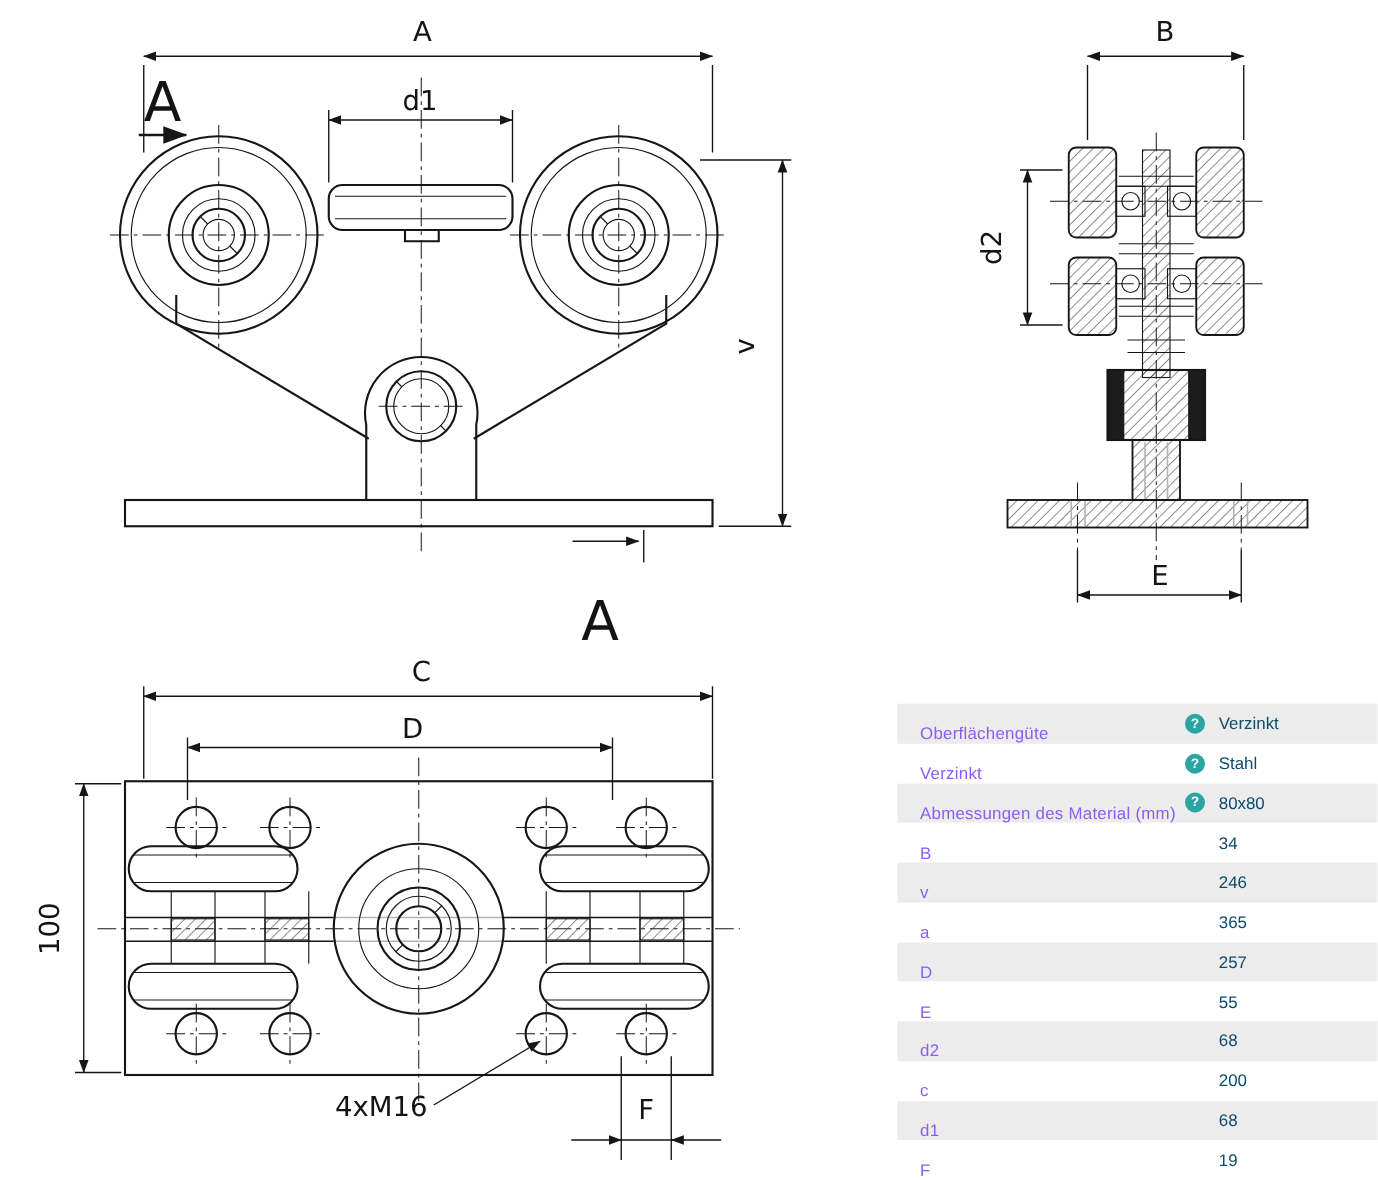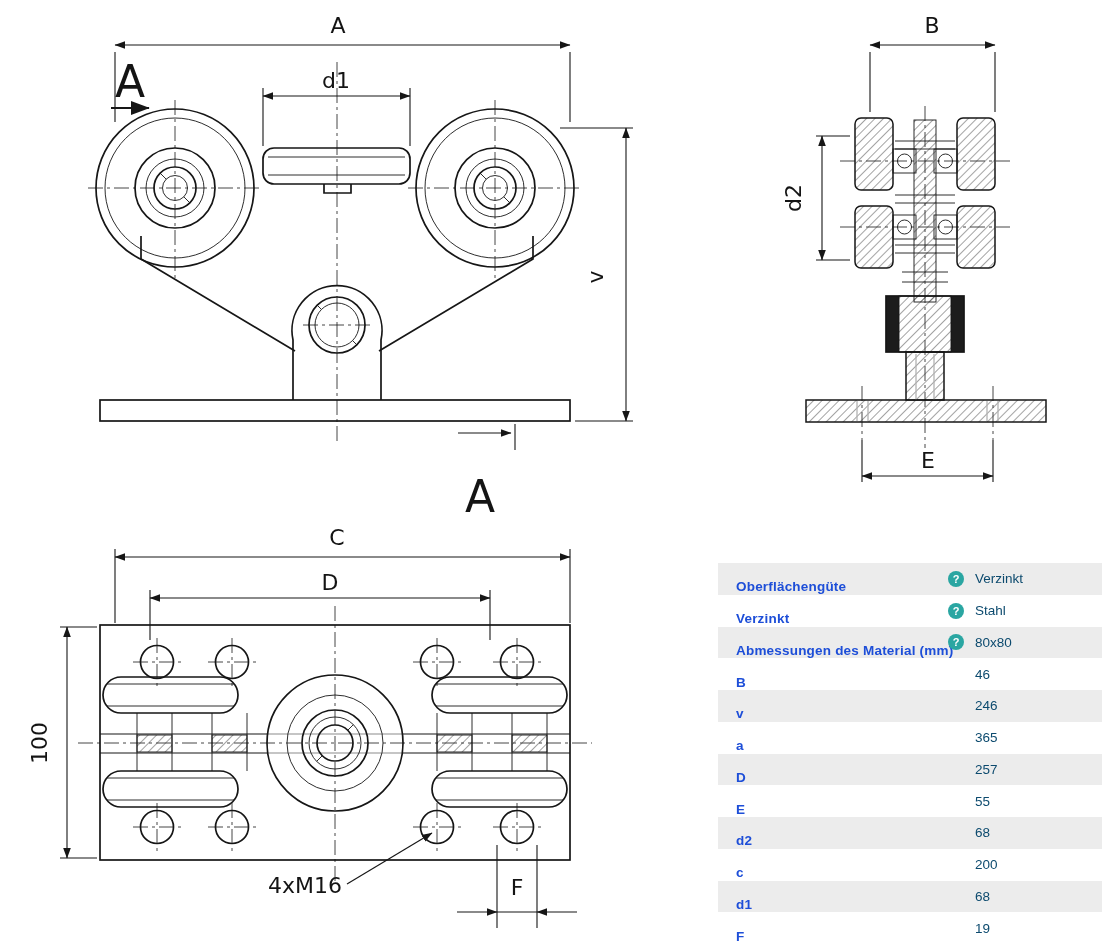--- a/index.html
+++ b/index.html
@@ -19,21 +19,21 @@
   .hfthin{ fill:url(#hatch); stroke:#161616; stroke-width:0.9; }
   text { font-family:"DejaVu Sans","Liberation Sans",sans-serif; fill:#141414; }
   .dimtxt { font-size:22px; text-anchor:middle; }
   .bigtxt { font-size:44px; text-anchor:middle; }
 
   
   .spec-table { position:absolute; left:718px; top:563px; width:384px; height:381px;
                 font-size:13.5px; }
   .spec-row { position:relative; display:flex; align-items:center; height:31.75px; }
   .spec-row.alt { background:#ececec; }
-  .spec-label { padding-left:18px; color:#1d4ed8; font-weight:700; letter-spacing:.2px;margin-top:16px; }
+  .spec-label { padding-left:18px; color:#8b5cf6; font-weight:400; letter-spacing:.2px;margin-top:16px; }
   .spec-value { position:absolute; left:257px; color:#0c4a6e; }
   .q-icon { position:absolute; left:230px; top:50%; transform:translateY(-50%);
             width:16px; height:16px; border-radius:50%; background:#2aa6a2; color:#fff;
             font-size:11px; font-weight:bold; display:flex; align-items:center;
             justify-content:center; cursor:pointer; }
 </style>
 </head>
 <body>
 
 <div id="stage">
@@ -224,21 +224,21 @@
     <span class="q-icon">?</span>
     <span class="spec-value">Stahl</span>
   </div>
   <div class="spec-row alt">
     <span class="spec-label">Abmessungen des Material (mm)</span>
     <span class="q-icon">?</span>
     <span class="spec-value">80x80</span>
   </div>
   <div class="spec-row">
     <span class="spec-label">B</span>
-    <span class="spec-value">46</span>
+    <span class="spec-value">34</span>
   </div>
   <div class="spec-row alt">
     <span class="spec-label">v</span>
     <span class="spec-value">246</span>
   </div>
   <div class="spec-row">
     <span class="spec-label">a</span>
     <span class="spec-value">365</span>
   </div>
   <div class="spec-row alt">

